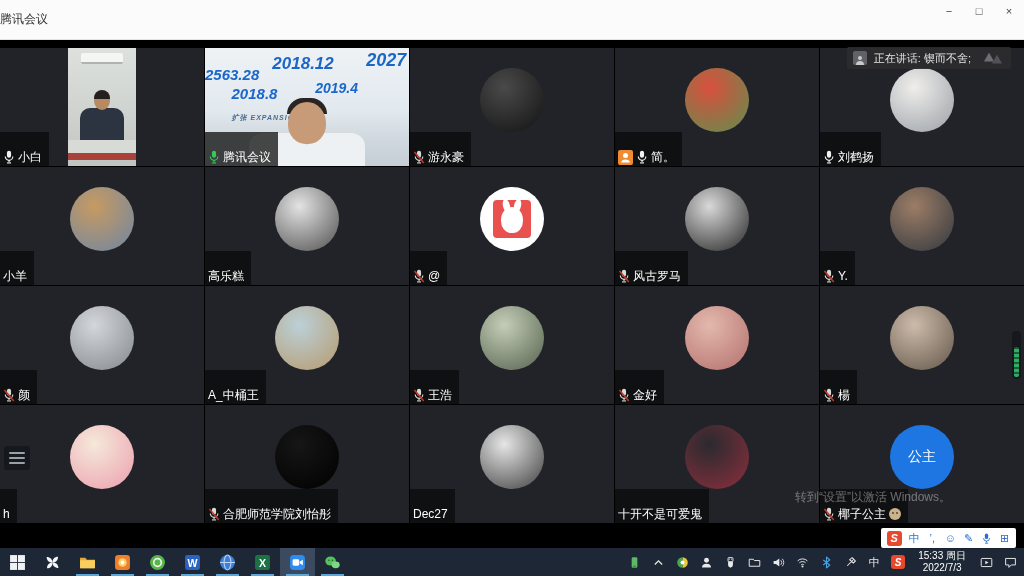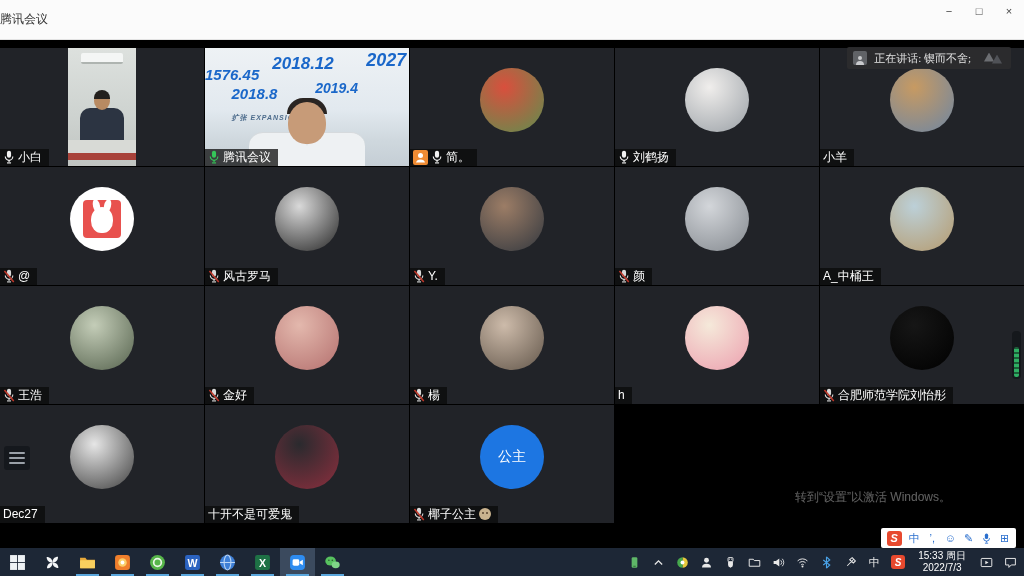--- a/index.html
+++ b/index.html
@@ -21,21 +21,21 @@
   .tile.speaking{box-shadow:inset 0 0 0 2px #2fb567;}
 
   .avatar{position:absolute;left:50%;top:44%;transform:translate(-50%,-50%);width:64px;height:64px;border-radius:50%;}
   .avatar .av-text{position:absolute;inset:0;display:flex;align-items:center;justify-content:center;color:#fff;font-size:14px;}
   .logo-sq{position:absolute;left:50%;top:50%;transform:translate(-50%,-50%);width:38px;height:38px;border-radius:4px;background:#e8514e;}
   .logo-bun{position:absolute;left:50%;top:54%;transform:translate(-50%,-50%);width:22px;height:26px;border-radius:50% 50% 46% 46%;background:#fff;}
   .logo-bun:before,.logo-bun:after{content:"";position:absolute;top:-8px;width:7px;height:14px;border-radius:50%;background:#fff;}
   .logo-bun:before{left:2px;transform:rotate(-14deg);}
   .logo-bun:after{right:2px;transform:rotate(14deg);}
 
-  .label{position:absolute;left:0;bottom:0;display:inline-flex;align-items:center;gap:3px;background:rgba(10,10,10,.74);color:#fff;font-size:12px;line-height:16px;padding:0 7px 1px 3px;max-width:97%;white-space:nowrap;}
+  .label{position:absolute;left:0;bottom:0;display:inline-flex;align-items:center;gap:3px;background:rgba(10,10,10,.74);color:#fff;font-size:12px;line-height:16px;padding:17px 7px 1px 3px;max-width:97%;white-space:nowrap;}
   .label .nm{overflow:hidden;text-overflow:ellipsis;}
   .emoji-dot{width:12px;height:12px;border-radius:50%;background:#c9b28e;display:inline-block;position:relative;}
   .emoji-dot:before{content:"";position:absolute;left:3px;top:4px;width:2px;height:2px;background:#5a4632;border-radius:50%;box-shadow:4px 0 0 #5a4632;}
 
   
   .pt-strip{position:absolute;left:50%;top:0;transform:translateX(-50%);width:68px;height:100%;background:linear-gradient(180deg,#dde1de 0%,#cdd2cf 60%,#c0c4c1 100%);}
   .pt-ac{position:absolute;left:50%;top:5px;transform:translateX(-50%);width:42px;height:11px;background:#f4f6f5;border-radius:2px;border-bottom:2px solid #aeb4b0;}
   .pt-head{position:absolute;left:50%;top:44px;transform:translateX(-50%);width:16px;height:18px;border-radius:50%;background:#b88a62;}
   .pt-hair{position:absolute;left:50%;top:42px;transform:translateX(-50%);width:16px;height:9px;border-radius:8px 8px 0 0;background:#23201d;}
   .pt-body{position:absolute;left:50%;bottom:26px;transform:translateX(-50%);width:44px;height:32px;border-radius:10px 10px 0 0;background:#2c3442;}
@@ -50,21 +50,21 @@
   .sp-hair{position:absolute;left:50%;top:42%;transform:translateX(-50%);width:40px;height:16px;border-radius:20px 20px 0 0;background:#2a2522;}
   .sp-body{position:absolute;left:50%;bottom:0;transform:translateX(-50%);width:116px;height:34px;border-radius:14px 14px 0 0;background:#eef1f3;border-top:1px solid #d6dadd;}
   .sp-collar{position:absolute;left:50%;bottom:20px;transform:translateX(-50%);width:18px;height:14px;background:#dfe4e7;clip-path:polygon(50% 100%,0 0,100% 0);}
 
   
   .speak-pill{position:absolute;top:47px;right:13px;height:22px;display:flex;align-items:center;gap:7px;background:rgba(44,44,46,.93);border-radius:2px;padding:0 9px 0 6px;z-index:5;}
   .speak-pill .mini-av{width:14px;height:14px;border-radius:2px;background:#606266;display:flex;align-items:flex-end;justify-content:center;overflow:hidden;}
   .mini-person{width:8px;height:9px;position:relative;}
   .mini-person:before{content:"";position:absolute;left:2px;top:0;width:4px;height:4px;border-radius:50%;background:#c9cacd;}
   .mini-person:after{content:"";position:absolute;left:0;bottom:0;width:8px;height:4px;border-radius:4px 4px 0 0;background:#c9cacd;}
-  .speak-pill .txt{font-size:11px;color:#e3e3e3;white-space:nowrap;font-family:Liberation Serif, serif;}
+  .speak-pill .txt{font-size:11px;color:#e3e3e3;white-space:nowrap;}
   .wave{display:flex;gap:2px;margin-left:6px;}
   .wave i{width:10px;height:9px;background:#6c6e72;clip-path:polygon(0 100%,50% 0,100% 100%);}
   .wave i:last-child{background:#505257;margin-left:-4px;margin-top:2px;}
 
   .list-btn{position:absolute;left:4px;top:446px;width:26px;height:24px;background:#15181d;border-radius:3px;display:flex;flex-direction:column;justify-content:center;gap:3px;padding:0 5px;z-index:5;}
   .list-btn i{display:block;height:2px;background:#9aa0a8;border-radius:1px;}
 
   .v-indicator{position:absolute;right:3px;top:331px;width:9px;height:48px;background:#15181c;border-radius:4px;z-index:5;}
   .v-indicator i{position:absolute;left:2px;right:2px;bottom:2px;height:62%;border-radius:2px;background:repeating-linear-gradient(0deg,#2faf64 0 3px,#1c5e39 3px 5px);}
 
@@ -119,21 +119,21 @@
     <rect x="4.1" y="0.8" width="4.3" height="7.2" rx="2.1" fill="#f2f2f2"></rect>
     <path d="M2.4 6.8 a3.9 3.9 0 0 0 7.8 0" fill="none" stroke="#f2f2f2" stroke-width="1.2"></path>
     <line x1="6.3" y1="10.6" x2="6.3" y2="12.5" stroke="#f2f2f2" stroke-width="1.2"></line>
     <line x1="4.2" y1="13.4" x2="8.4" y2="13.4" stroke="#f2f2f2" stroke-width="1.2"></line>
           </svg>
           <span class="nm">小白</span>
         </div>
       </div>
       <div class="tile speaking">
         <div class="sp-banner">
-          <span class="sp-date" style="left: 0%; top: 15%; font-size: 15px;">1576.45</span>
+          <span class="sp-date" style="left: 0%; top: 15%; font-size: 15px;">2563.28</span>
           <span class="sp-date" style="left: 33%; top: 5%; font-size: 17px;">2018.12</span>
           <span class="sp-date" style="left: 79%; top: 2%; font-size: 18px;">2027</span>
           <span class="sp-date" style="left: 13%; top: 31%; font-size: 15px;">2018.8</span>
           <span class="sp-date" style="left: 54%; top: 27%; font-size: 14px; font-style: italic;">2019.4</span>
           <span class="sp-cap" style="left: 13%; top: 55%;">扩张 EXPANSION</span>
           <div class="sp-body"></div>
           <div class="sp-collar"></div>
           <div class="sp-hair"></div>
           <div class="sp-head"></div>
         </div>
@@ -141,20 +141,33 @@
           <svg width="12" height="14" viewBox="0 0 12.5 14.5">
     <rect x="4.1" y="0.8" width="4.3" height="7.2" rx="2.1" fill="#35c759"></rect>
     <path d="M2.4 6.8 a3.9 3.9 0 0 0 7.8 0" fill="none" stroke="#35c759" stroke-width="1.2"></path>
     <line x1="6.3" y1="10.6" x2="6.3" y2="12.5" stroke="#35c759" stroke-width="1.2"></line>
     <line x1="4.2" y1="13.4" x2="8.4" y2="13.4" stroke="#35c759" stroke-width="1.2"></line>
           </svg>
           <span class="nm">腾讯会议</span>
         </div>
       </div>
       <div class="tile">
+        <div class="avatar" style="background: radial-gradient(circle at 38% 30%, rgb(74, 74, 74), rgb(18, 18, 18));"></div>
+        <div class="label">
+          <svg width="12" height="14" viewBox="0 0 12.5 14.5">
+    <rect x="4.1" y="0.8" width="4.3" height="7.2" rx="2.1" fill="#d9d9d9"></rect>
+    <path d="M2.4 6.8 a3.9 3.9 0 0 0 7.8 0" fill="none" stroke="#d9d9d9" stroke-width="1.2"></path>
+    <line x1="6.3" y1="10.6" x2="6.3" y2="12.5" stroke="#d9d9d9" stroke-width="1.2"></line>
+    <line x1="4.2" y1="13.4" x2="8.4" y2="13.4" stroke="#d9d9d9" stroke-width="1.2"></line>
+            <line x1="1.5" y1="2" x2="11.2" y2="13.6" stroke="#c0392b" stroke-width="1.6"></line>
+          </svg>
+          <span class="nm">游永豪</span>
+        </div>
+      </div>
+      <div class="tile">
         <div class="avatar" style="background: radial-gradient(circle at 38% 30%, rgb(217, 79, 61), rgb(95, 143, 78));"></div>
         <div class="label">
           <svg width="15" height="15" viewBox="0 0 15 15">
   <rect width="15" height="15" rx="2" fill="#ef8b33"></rect>
   <circle cx="7.5" cy="5.4" r="2.5" fill="#fff"></circle>
             <path d="M3 12.6 a4.6 3.8 0 0 1 9 0 z" fill="#fff"></path>
           </svg>
           <svg width="12" height="14" viewBox="0 0 12.5 14.5">
     <rect x="4.1" y="0.8" width="4.3" height="7.2" rx="2.1" fill="#f2f2f2"></rect>
     <path d="M2.4 6.8 a3.9 3.9 0 0 0 7.8 0" fill="none" stroke="#f2f2f2" stroke-width="1.2"></path>
@@ -173,20 +186,26 @@
     <line x1="6.3" y1="10.6" x2="6.3" y2="12.5" stroke="#f2f2f2" stroke-width="1.2"></line>
     <line x1="4.2" y1="13.4" x2="8.4" y2="13.4" stroke="#f2f2f2" stroke-width="1.2"></line>
           </svg>
           <span class="nm">刘鹤扬</span>
         </div>
       </div>
       <div class="tile">
         <div class="avatar" style="background: radial-gradient(circle at 38% 30%, rgb(199, 154, 98), rgb(110, 134, 163));"></div>
         <div class="label">
           <span class="nm">小羊</span>
+        </div>
+      </div>
+      <div class="tile">
+        <div class="avatar" style="background: radial-gradient(circle at 38% 30%, rgb(227, 227, 227), rgb(79, 79, 79));"></div>
+        <div class="label">
+          <span class="nm">高乐糕</span>
         </div>
       </div>
       <div class="tile">
         <div class="avatar" style="background: rgb(255, 255, 255);">
           <div class="logo-sq">
             <div class="logo-bun"></div>
           </div>
         </div>
         <div class="label">
           <svg width="12" height="14" viewBox="0 0 12.5 14.5">

